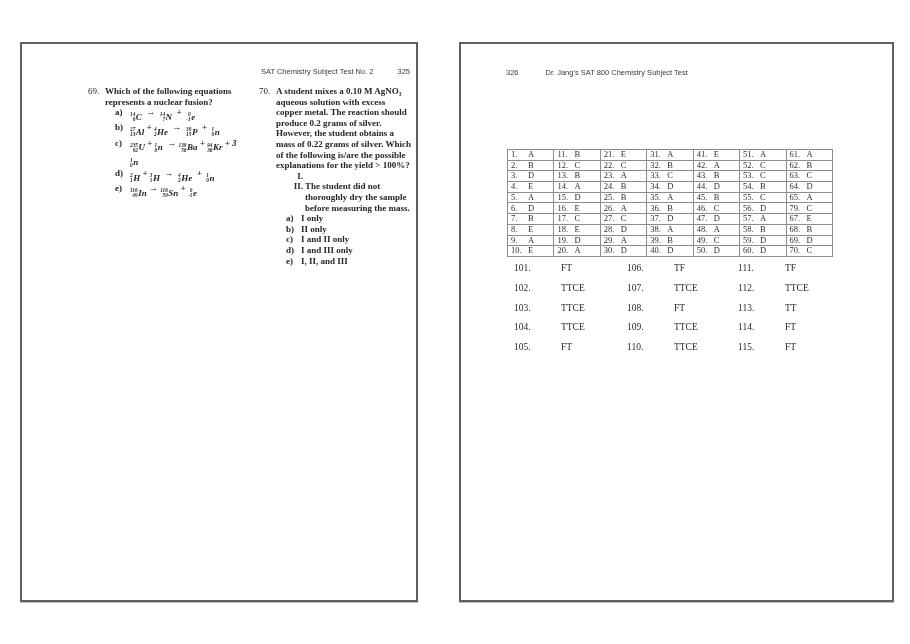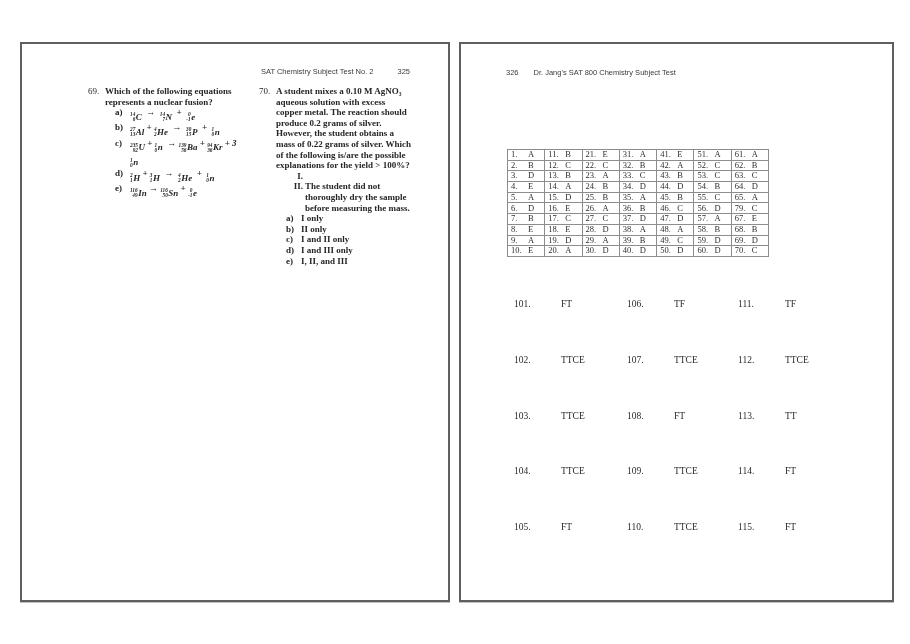--- a/index.html
+++ b/index.html
@@ -6,30 +6,30 @@
   body{
     width:910px;height:644px;position:relative;background:#ffffff;
     font-family:"Liberation Serif","DejaVu Serif",serif;color:#262626;
     overflow:hidden;
   }
   .page{
     position:absolute;top:42px;height:560px;background:#fff;
     border:2px solid #5f5f5f;box-sizing:border-box;
     box-shadow:0 1px 0 rgba(0,0,0,0.25);
   }
-  #left-page{left:20px;width:430px;}
+  #left-page{left:20px;width:398px;}
   #right-page{left:459px;width:435px;}
 
   
   .running-head{
     position:absolute;font-family:"Liberation Sans","DejaVu Sans",sans-serif;
     font-size:7.5px;color:#3a3a3a;white-space:nowrap;
   }
   .lp-header{top:23px;left:0;width:388px;display:flex;justify-content:flex-end;gap:24px;}
-  .rp-header{top:24px;left:45px;display:flex;gap:15px;}
+  .rp-header{top:24px;left:45px;display:flex;gap:27px;}
 
   
   .q-block{position:absolute;display:flex;font-size:9px;line-height:10.6px;}
   #q69{top:42px;left:66px;width:156px;}
   #q70{top:42px;left:237px;width:154px;}
   .q-num{flex:none;width:17px;}
   .q-body{flex:1;min-width:0;font-weight:bold;}
   .q-text{white-space:pre-wrap;}
   .opt-list{margin-left:10px;}
   .opt{display:flex;}
@@ -46,33 +46,33 @@
   .nuc-scripts{display:inline-flex;flex-direction:column;align-items:flex-end;
     font-size:5.3px;line-height:4.9px;letter-spacing:0;margin-right:0.5px;}
   .nuc-sym{font-style:italic;}
 
   
   .rp-title{
     position:absolute;top:62px;left:0;right:14px;text-align:center;
     font-size:17.5px;letter-spacing:-0.2px;color:#1d1d1d;white-space:nowrap;
   }
   #answer-table{
-    position:absolute;top:105px;left:46px;width:262px;
+    position:absolute;top:105px;left:46px;width:326px;
     border-collapse:collapse;table-layout:fixed;
   }
   #answer-table td{
     border:1px solid #8d8d8d;height:9.7px;font-size:8.5px;line-height:9.5px;
     padding:0 0 0 3px;color:#2e2e2e;white-space:nowrap;overflow:hidden;
   }
   .cell-num{display:inline-block;width:17px;}
   .ex-col{position:absolute;top:219px;font-size:9.5px;color:#2b2b2b;}
   #ex-col-0{left:53px;}
   #ex-col-1{left:166px;}
   #ex-col-2{left:277px;}
-  .ex-row{height:19.8px;white-space:nowrap;margin-top:36px;}
+  .ex-row{height:19.8px;white-space:nowrap;}
   .ex-num{display:inline-block;width:47px;}
 </style>
 </head>
 <body>
 
 <div class="page" id="left-page">
   <div class="running-head lp-header">
     <span>SAT Chemistry Subject Test No. 2</span>
     <span>325</span>
   </div>

